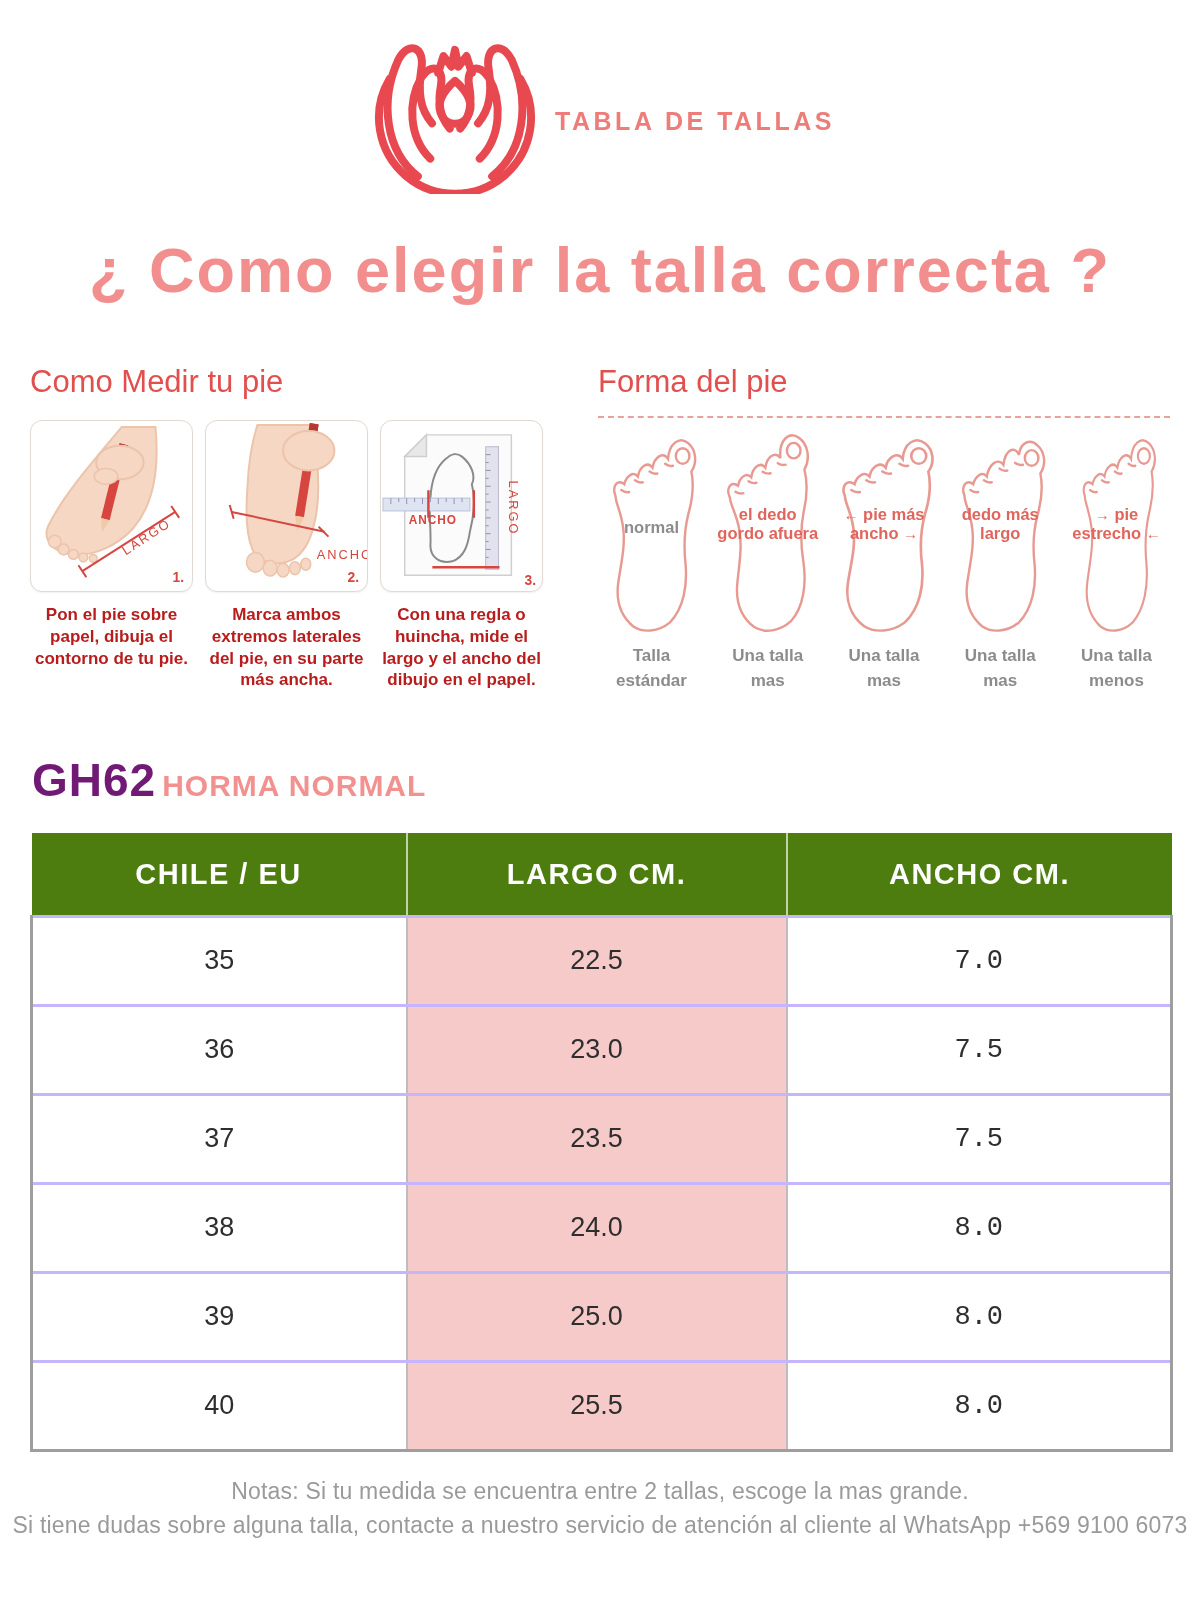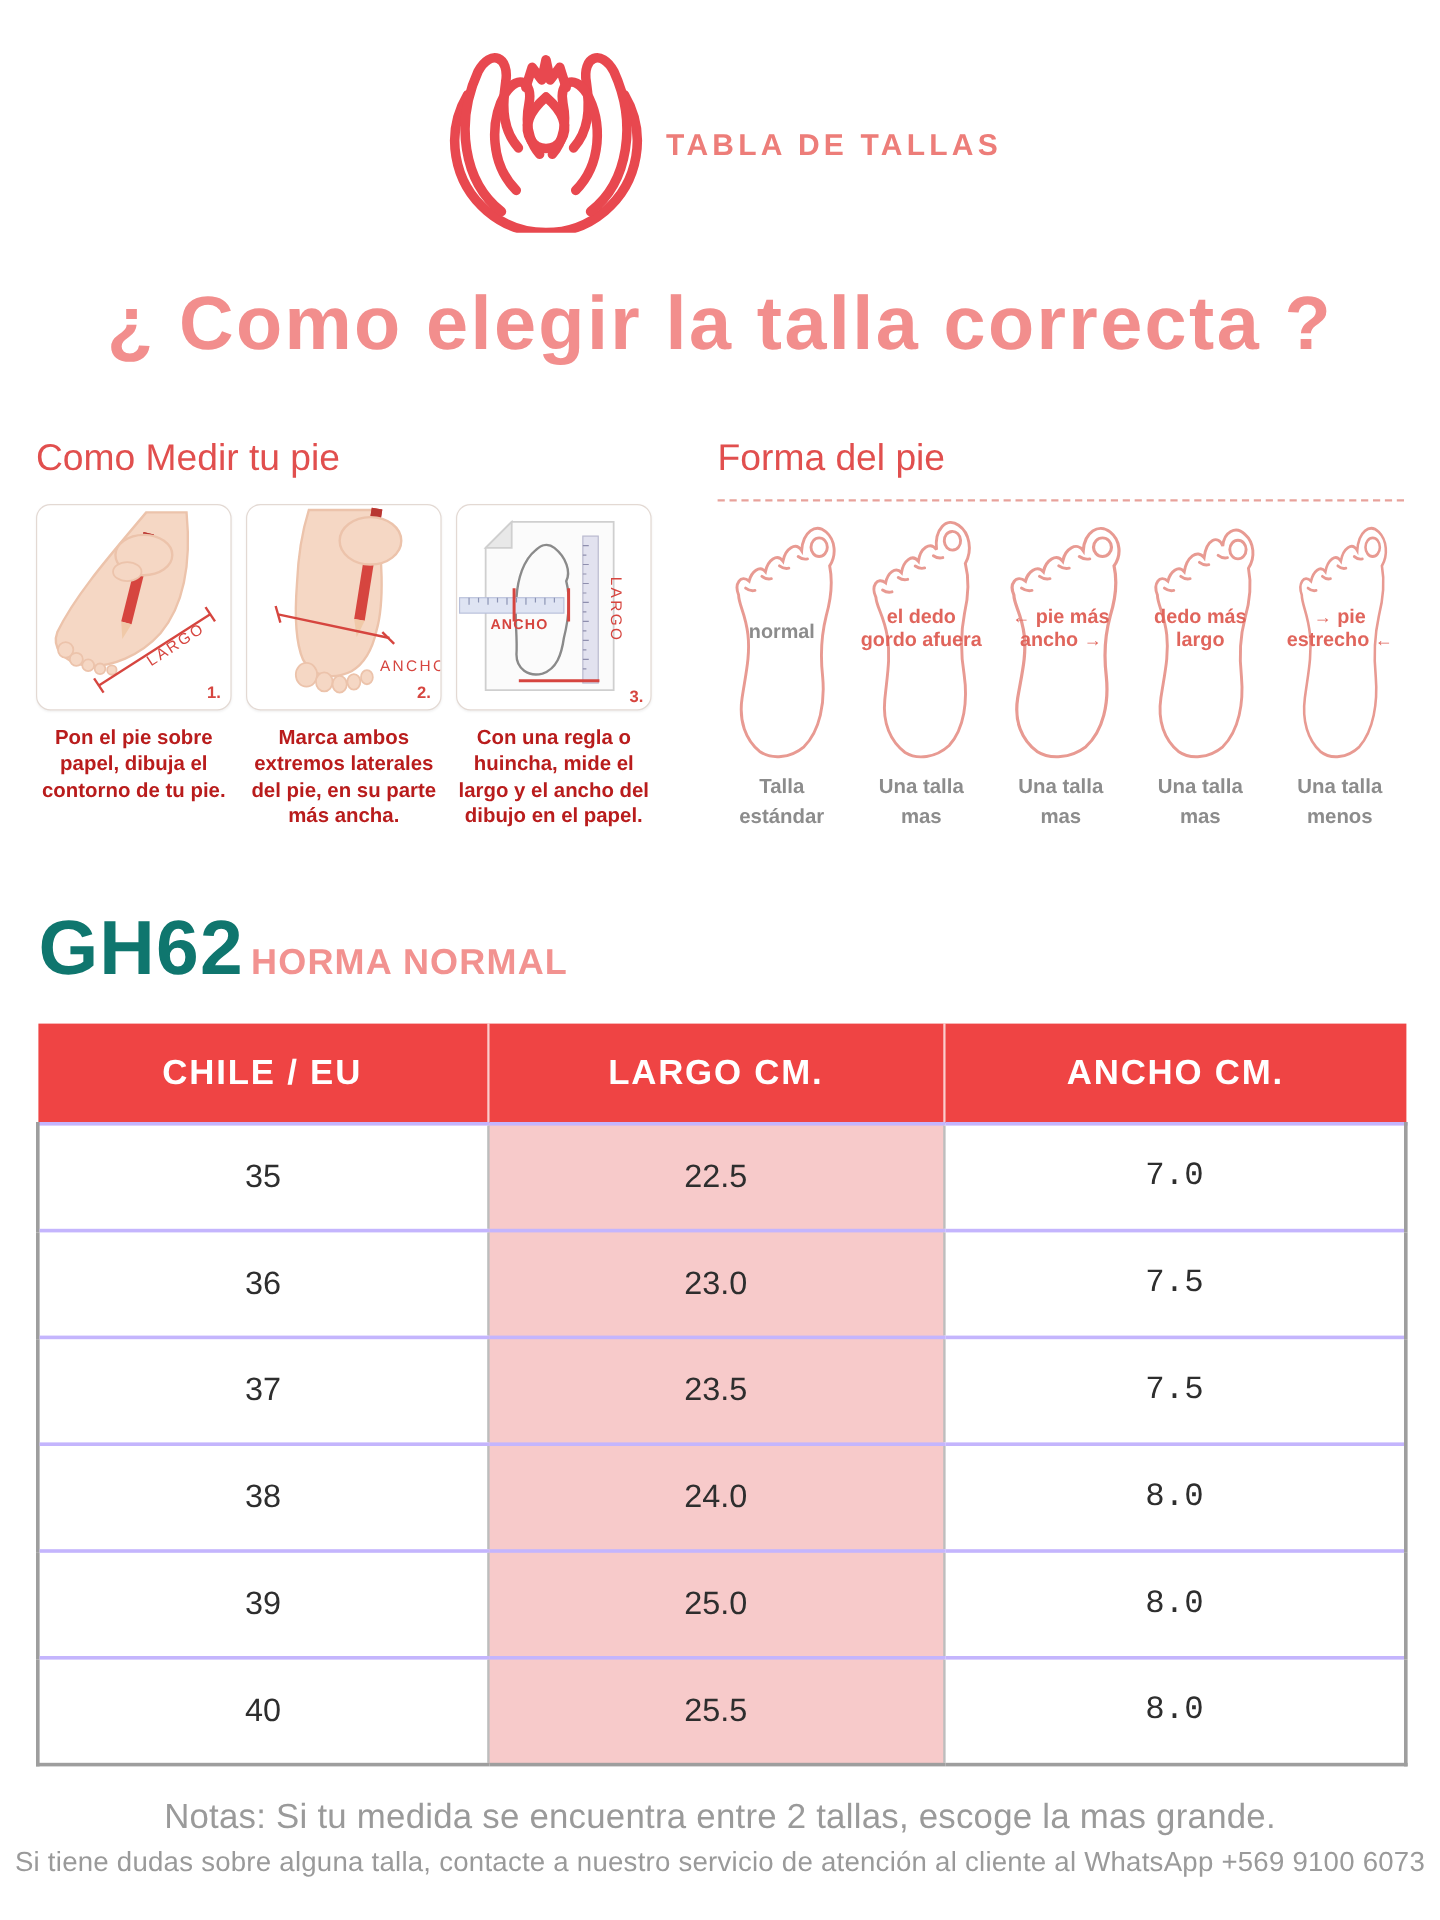--- a/index.html
+++ b/index.html
@@ -67,53 +67,53 @@
   .foot-label .arrow { font-weight: bold; font-size: 15px; }
   .shape-notes { display: flex; justify-content: space-between; margin-top: 8px; }
   .shape-note {
     width: 107px; text-align: center;
     font-size: 17px; font-weight: bold; color: #8c8c8c; line-height: 1.45;
   }
   .shape-note span { display: block; }
 
   
   .model-row { margin: 60px 0 0 32px; display: flex; align-items: baseline; }
-  .model-code { font-size: 64px; font-weight: bold; color: #0f766e; letter-spacing: 1px; }
+  .model-code { font-size: 46px; font-weight: bold; color: #701a75; letter-spacing: 1px; }
   .model-last { font-size: 30px; font-weight: bold; color: #f29290; letter-spacing: 1px; margin-left: 6px; }
 
   
   .size-table {
     width: 1140px; margin: 26px 30px 0 30px;
     border-collapse: collapse; table-layout: fixed;
   }
   .size-table col.c1 { width: 375px; }
   .size-table col.c2 { width: 380px; }
   .size-table col.c3 { width: 385px; }
   .size-table th {
-    background: #ef4444; color: #ffffff;
+    background: #4d7c0f; color: #ffffff;
     font-size: 29px; font-weight: bold; letter-spacing: 1.5px;
     height: 83px; text-align: center;
     border-left: 2px solid rgba(255,255,255,0.65);
   }
   .size-table th:first-child { border-left: none; }
   .size-table td {
     height: 89px; text-align: center;
     font-size: 27px; color: #2e2e2e;
     background: #ffffff;
     border-top: 3px solid #c4b5fd;
     border-left: 2px solid #bdbdbd;
   }
   .size-table td:first-child { border-left: 3px solid #9e9e9e; }
   .size-table td:last-child { border-right: 3px solid #9e9e9e; font-family: Liberation Mono, monospace; }
   .size-table tbody tr:last-child td { border-bottom: 3px solid #9e9e9e; }
   .size-table td.pink { background: #f7caca; }
 
   
   .notes { margin-top: 26px; text-align: center; color: #9a9a9a; }
-  .notes .line1 { font-size: 29px; letter-spacing: 0.2px; }
+  .notes .line1 { font-size: 23px; letter-spacing: 0.2px; }
   .notes .line2 { font-size: 23px; letter-spacing: 0.2px; margin-top: 7px; white-space: nowrap; }
 
   svg text { font-family: "Liberation Sans", sans-serif; }
 </style>
 </head>
 <body>
 
 <div class="page">
 
   <header class="brand">

